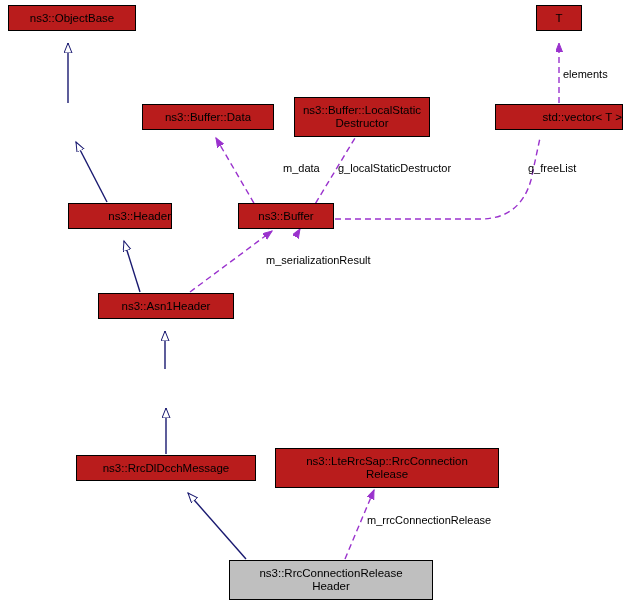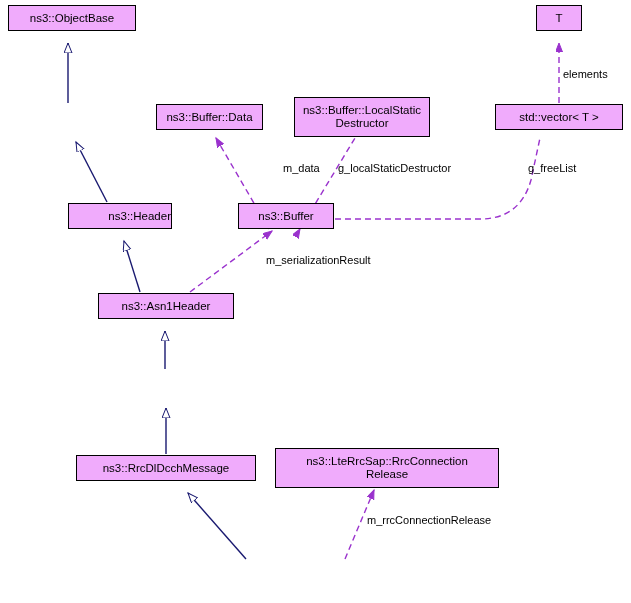--- a/index.html
+++ b/index.html
@@ -18,21 +18,21 @@
     position: absolute;
     left: 0;
     top: 0;
     width: 631px;
     height: 603px;
   }
   .node {
     position: absolute;
     box-sizing: border-box;
     border: 1px solid #000000;
-    background: #f0abfc;
+    background: #b91c1c;
     color: #000000;
     font-size: 11.5px;
     line-height: 13px;
     text-align: center;
     display: flex;
     align-items: center;
     justify-content: center;
     white-space: pre-line;
     letter-spacing: 0px;
   }
@@ -93,46 +93,50 @@
 
     <path d="M345,559 L374,490" stroke="#9a32cd" stroke-width="1.4" fill="none" stroke-dasharray="6,4" marker-end="url(#arrow-assoc)"></path>
   </svg>
 
   <div class="node" style="left:8px;top:5px;width:128px;height:26px;">
     <span>ns3::ObjectBase</span>
   </div>
   <div class="node" style="left:536px;top:5px;width:46px;height:26px;">
     <span>T</span>
   </div>
-  <div class="node" style="left:156px;top:104px;width:107px;height:26px;">
+  <div class="node" style="left:142px;top:104px;width:132px;height:26px;">
     <span>ns3::Buffer::Data</span>
   </div>
   <div class="node" style="left:294px;top:97px;width:136px;height:40px;">
     <span>ns3::Buffer::LocalStatic
 Destructor</span>
   </div>
-  <div class="node" style="left:495px;top:104px;width:128px;height:26px;">
+  <div class="node" style="left:495px;top:104px;width:128px;height:26px;justify-content:flex-end;">
     <span>std::vector&lt; T &gt;</span>
   </div>
   <div class="node" style="left:68px;top:203px;width:104px;height:26px;justify-content:flex-end;">
     <span>ns3::Header</span>
   </div>
   <div class="node" style="left:238px;top:203px;width:96px;height:26px;justify-content:center;">
     <span>ns3::Buffer</span>
   </div>
   <div class="node" style="left:98px;top:293px;width:136px;height:26px;">
     <span>ns3::Asn1Header</span>
   </div>
   <div class="node" style="left:76px;top:455px;width:180px;height:26px;">
     <span>ns3::RrcDlDcchMessage</span>
   </div>
   <div class="node" style="left:275px;top:448px;width:224px;height:40px;">
     <span>ns3::LteRrcSap::RrcConnection
 Release</span>
   </div>
+  <div class="node highlight" style="left:229px;top:560px;width:204px;height:40px;">
+    <span>ns3::RrcConnectionRelease
+Header</span>
+  </div>
 
   <div class="edge-label" style="left:563px;top:52px;margin-top:16px;">elements</div>
   <div class="edge-label" style="left:258px;top:162px;padding-left:25px;">m_data</div>
   <div class="edge-label" style="left:338px;top:162px;">g_localStaticDestructor</div>
   <div class="edge-label" style="left:528px;top:162px;">g_freeList</div>
   <div class="edge-label" style="left:242px;top:254px;padding-left:24px;">m_serializationResult</div>
   <div class="edge-label" style="left:367px;top:514px;">m_rrcConnectionRelease</div>
 
 </div>
 

